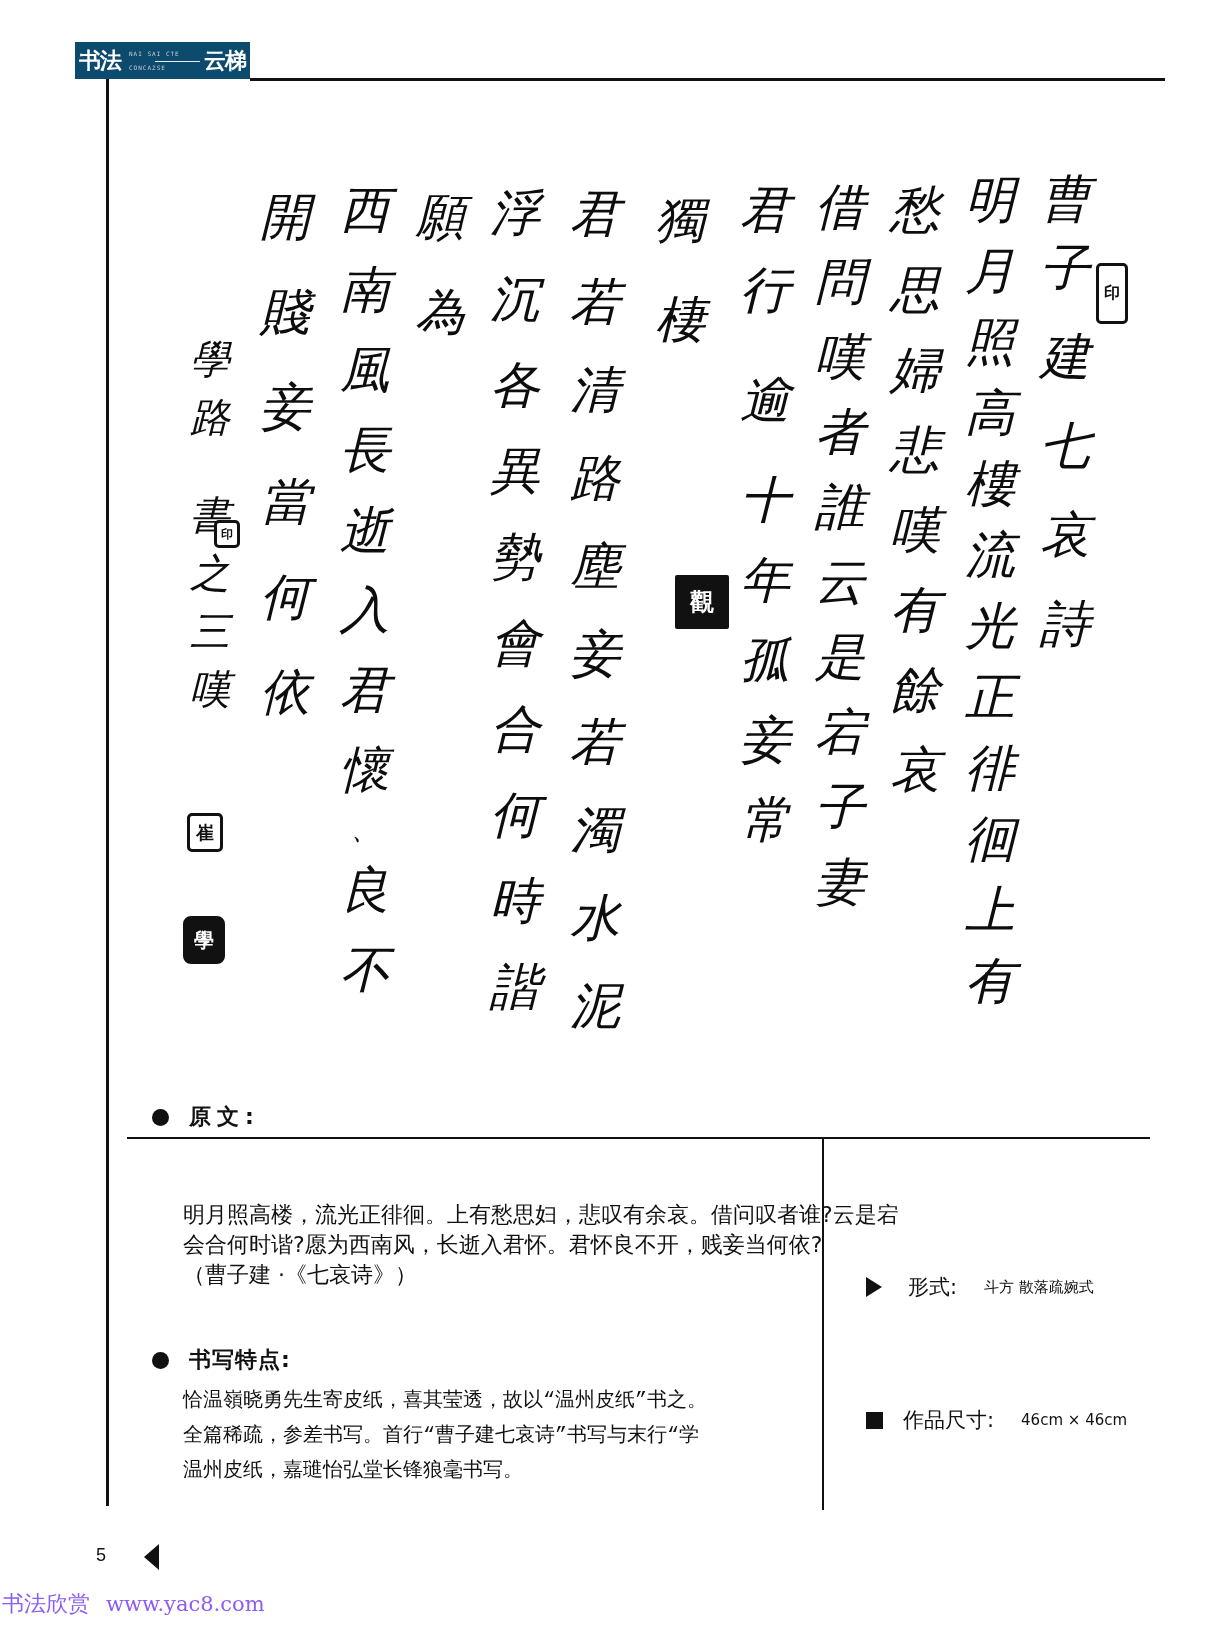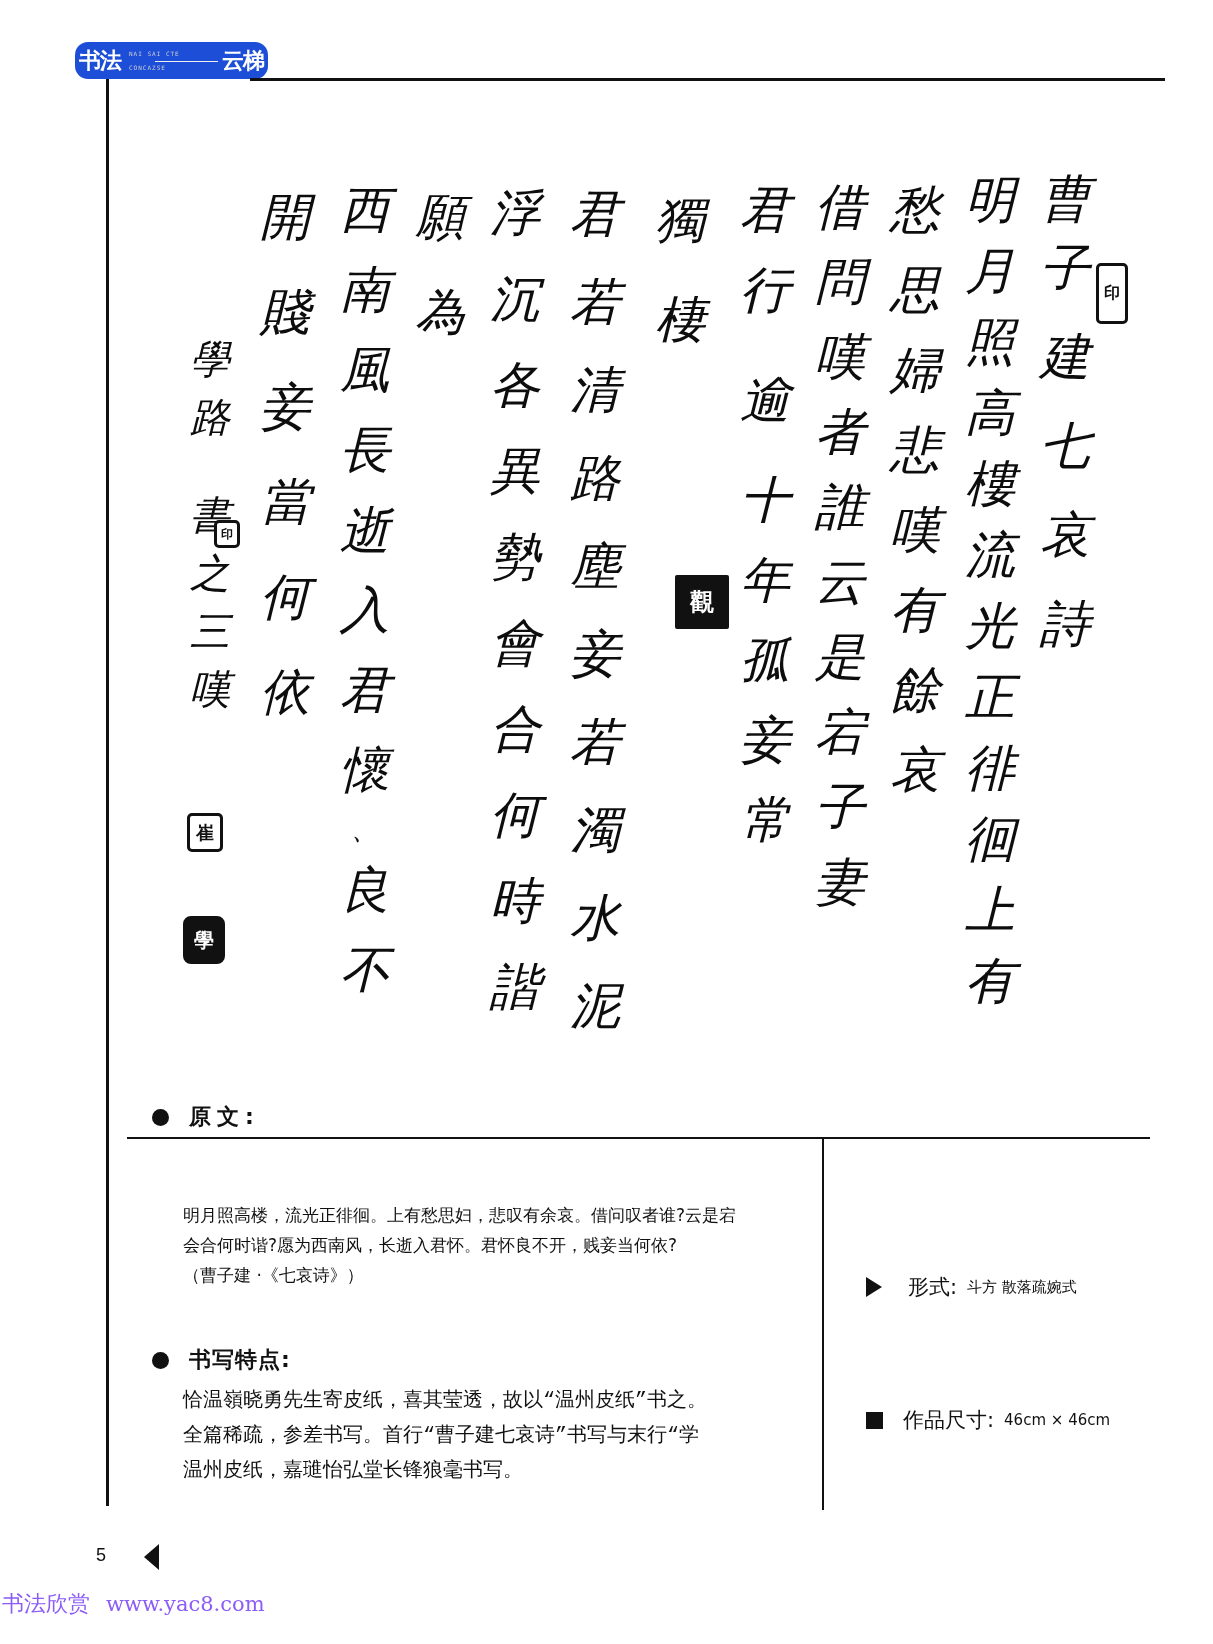--- a/index.html
+++ b/index.html
@@ -1,21 +1,21 @@
 <!DOCTYPE html>
 <html><head>
   <meta charset="utf-8">
   <style>
     html, body { margin: 0; padding: 0; background: #ffffff; }
     body { width: 1213px; height: 1644px; position: relative; overflow: hidden;
            font-family: "DejaVu Sans", sans-serif; color: #111; }
 
     
-    .hdr-tag { position: absolute; left: 75px; top: 42px; width: 193px; height: 37px;
-               background: #1d4ed8; color: #fff; display: flex; align-items: center; border-radius: 13px; }
+    .hdr-tag { position: absolute; left: 75px; top: 42px; width: 175px; height: 37px;
+               background: #0c4a6e; color: #fff; display: flex; align-items: center; }
     .hdr-tag .big { font-size: 22px; font-weight: bold; letter-spacing: -1px; padding: 0 4px; line-height: 37px; }
     .hdr-tag .mid { flex: 1; height: 37px; position: relative; }
     .hdr-tag .mid .t1, .hdr-tag .mid .t2 { position: absolute; left: 4px; right: 2px; font-size: 6px;
                color: #cfcfcf; letter-spacing: 1px; white-space: nowrap; overflow: hidden;
                font-family: "DejaVu Sans Mono", monospace; }
     .hdr-tag .mid .t1 { top: 8px; }
     .hdr-tag .mid .t2 { top: 22px; }
     .hdr-tag .mid .rule { position: absolute; left: 30px; right: 0; top: 19px; height: 1px; background: #eee; }
 
     .top-rule { position: absolute; left: 250px; top: 78px; width: 915px; height: 3px; background: #111; }
@@ -38,29 +38,29 @@
     .h-divider { position: absolute; left: 127px; top: 1137px; width: 1023px; height: 2px; background: #111; }
     .v-divider { position: absolute; left: 822px; top: 1138px; width: 2px; height: 372px; background: #111; }
 
     .sec-head { position: absolute; left: 152px; display: flex; align-items: center; }
     .bullet-dot { width: 17px; height: 17px; border-radius: 50%; background: #111; margin-right: 20px; }
     .sec-title { font-size: 22px; font-weight: bold; letter-spacing: 6px; }
     .sec-title.tight { letter-spacing: 1px; }
 
     .para { position: absolute; left: 183px; width: 600px; }
     .para div { white-space: nowrap; }
-    .p-small { font-size: 17px; line-height: 30px; }
+    .p-small { font-size: 22px; line-height: 30px; }
     .p-large { font-size: 20px; line-height: 35px; font-family: Liberation Mono, monospace; }
 
     .info { position: absolute; left: 866px; display: flex; align-items: center; }
     .tri-right { width: 0; height: 0; border-top: 10px solid transparent; border-bottom: 10px solid transparent;
                  border-left: 16px solid #111; margin-right: 26px; }
     .sq { width: 17px; height: 17px; background: #111; margin-right: 20px; }
     .info-label { font-size: 21px; }
-    .info-val { font-size: 15px; margin-left: 10px; }
+    .info-val { font-size: 15px; margin-left: 27px; }
 
     .pageno { position: absolute; left: 96px; top: 1545px; font-size: 18px; font-family: "Liberation Sans", sans-serif; }
     .tri-left { position: absolute; left: 144px; top: 1544px; width: 0; height: 0;
                 border-top: 13px solid transparent; border-bottom: 13px solid transparent;
                 border-right: 15px solid #111; }
     .watermark { position: absolute; left: 2px; top: 1589px; color: #8b5cf6; font-size: 22px; white-space: nowrap; }
     .watermark .url { font-family: "DejaVu Serif", serif; margin-left: 16px; font-size: 21px; }
   </style>
 </head>
 <body>

